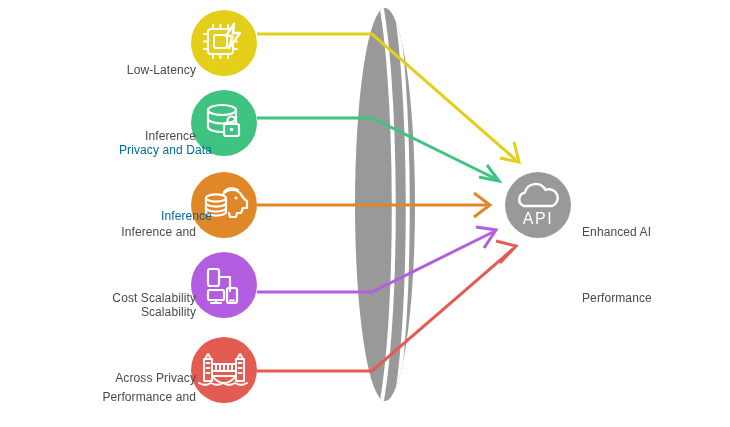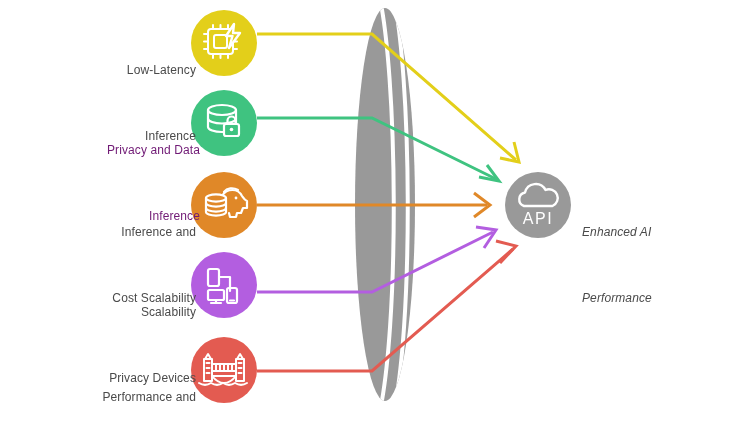--- a/index.html
+++ b/index.html
@@ -33,21 +33,20 @@
     font-size: 12px;
     line-height: 22px;
     white-space: pre;
     letter-spacing: 0.1px;
   }
   .label-left {
     text-align: right;
   }
   .label-right {
     text-align: left;
-    font-style: italic;
   }
 </style>
 </head>
 <body style="background: rgb(255, 255, 255);">
 
 <div id="diagram-root">
 
   <svg class="svg-layer" viewBox="0 0 730 427">
     <defs>
       <clipPath id="lensClip">
@@ -158,33 +157,33 @@
       </g>
       <text id="api-text" x="538" y="224" text-anchor="middle" font-family="Liberation Sans, sans-serif" font-size="16" letter-spacing="1.5" fill="#ffffff">API</text>
     </g>
   </svg>
 
   <div class="node-label label-left" style="right: 534px; top: 15px; width: 170px; color: rgb(74, 74, 74);">
     <div>Low-Latency</div>
     <div>Inference</div>
   </div>
 
-  <div class="node-label label-left" style="right: 530px; top: 95px; width: 180px; color: #701a75;">
+  <div class="node-label label-left" style="right: 518px; top: 95px; width: 180px; color: #0369a1;">
     <div>Privacy and Data</div>
     <div>Inference</div>
   </div>
 
   <div class="node-label label-left" style="right: 534px; top: 177px; width: 180px; color: rgb(74, 74, 74);">
     <div>Inference and</div>
     <div>Cost Scalability</div>
   </div>
 
   <div class="node-label label-left" style="right: 534px; top: 257px; width: 180px; color: rgb(74, 74, 74);">
     <div>Scalability</div>
-    <div>Privacy Devices</div>
+    <div>Across Privacy</div>
   </div>
 
   <div class="node-label label-left" style="right: 534px; top: 342px; width: 180px; color: rgb(74, 74, 74);">
     <div>Performance and</div>
     
   </div>
 
   <div class="node-label label-right" style="left: 582px; top: 177px; width: 140px; color: rgb(74, 74, 74);">
     <div>Enhanced AI</div>
     <div>Performance</div>

